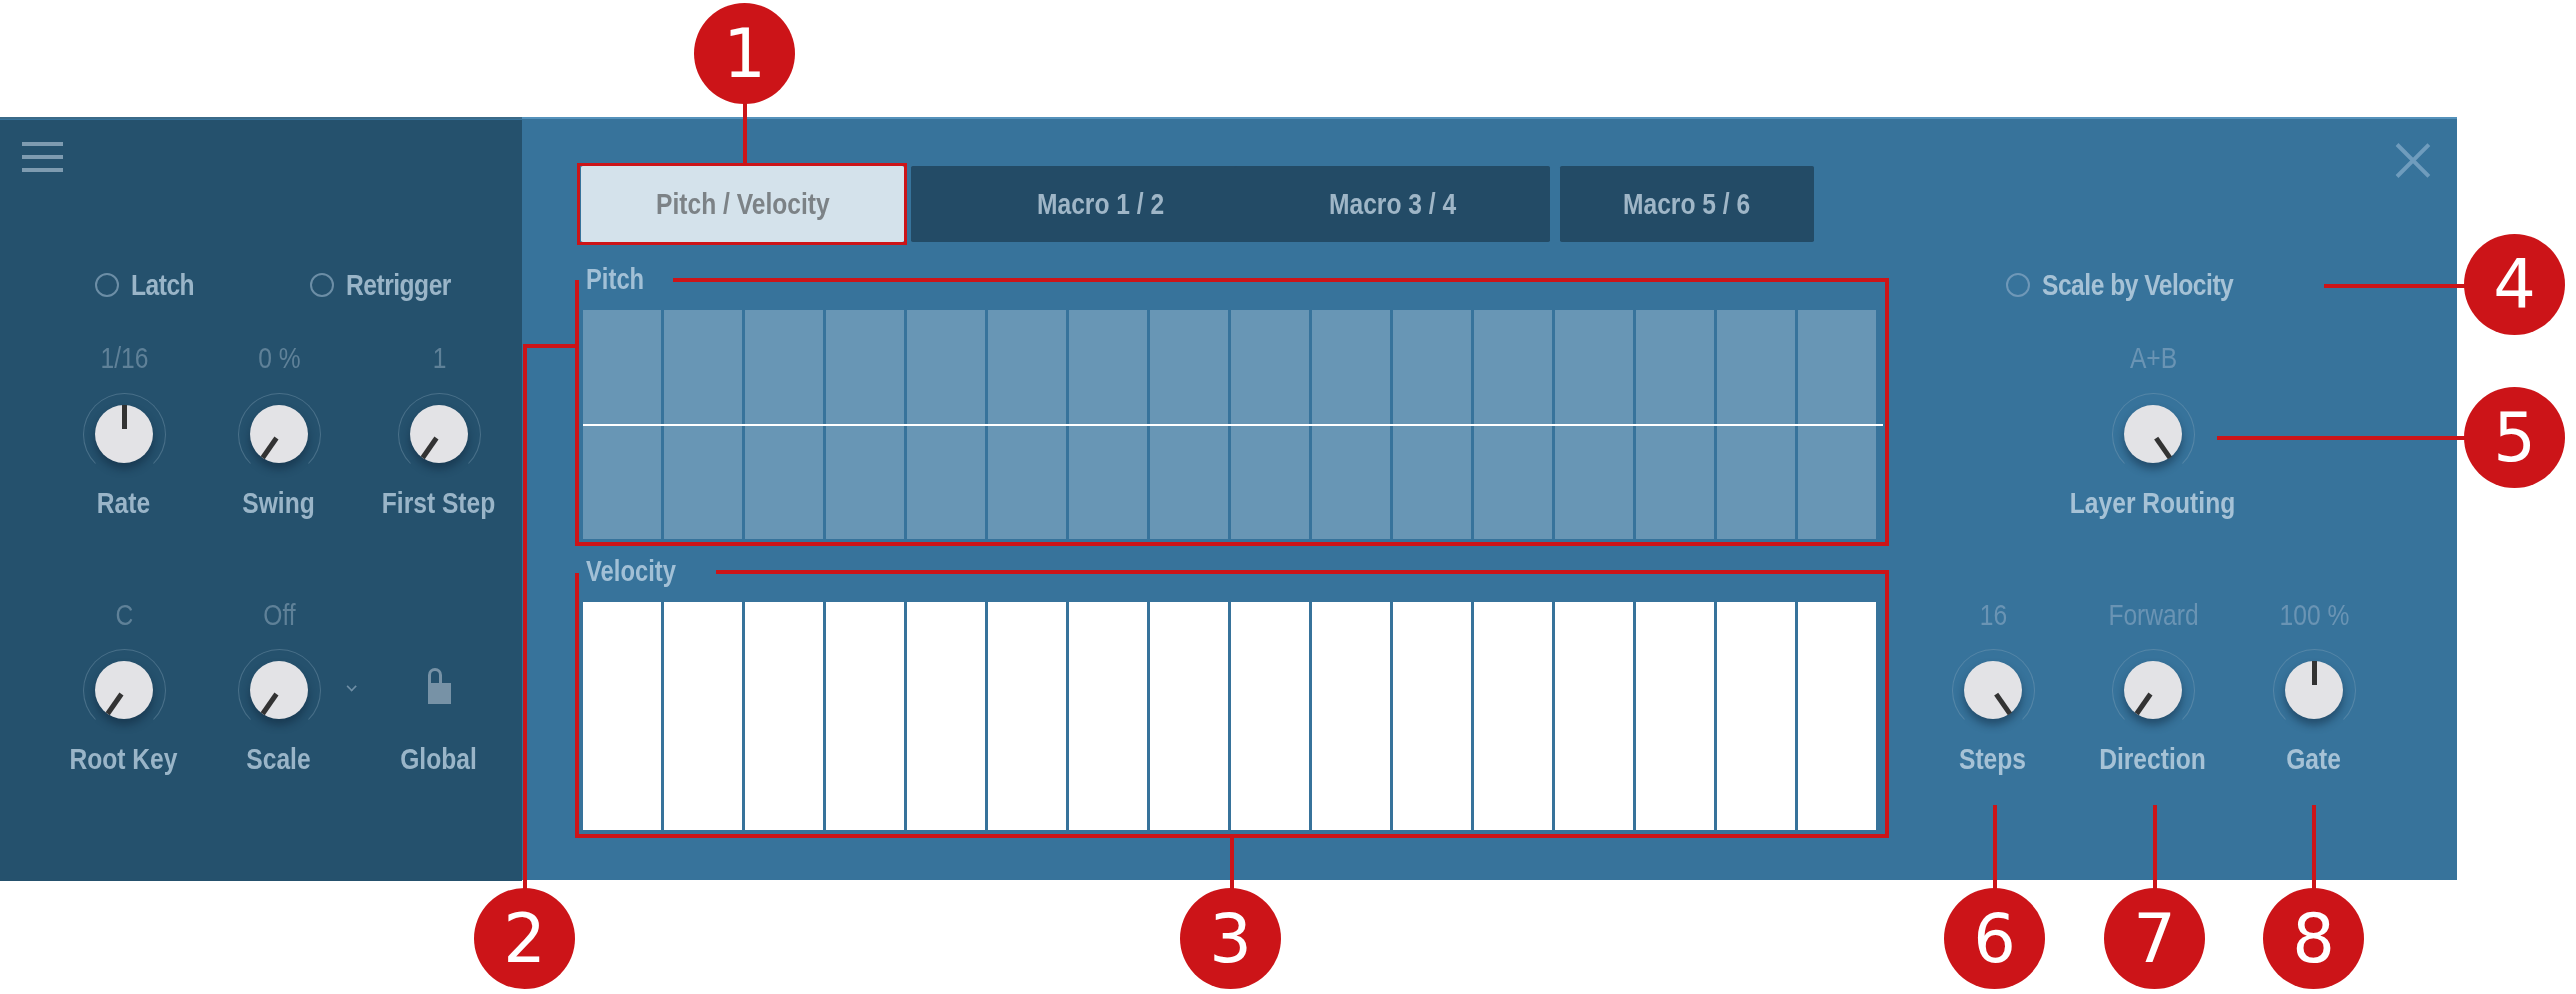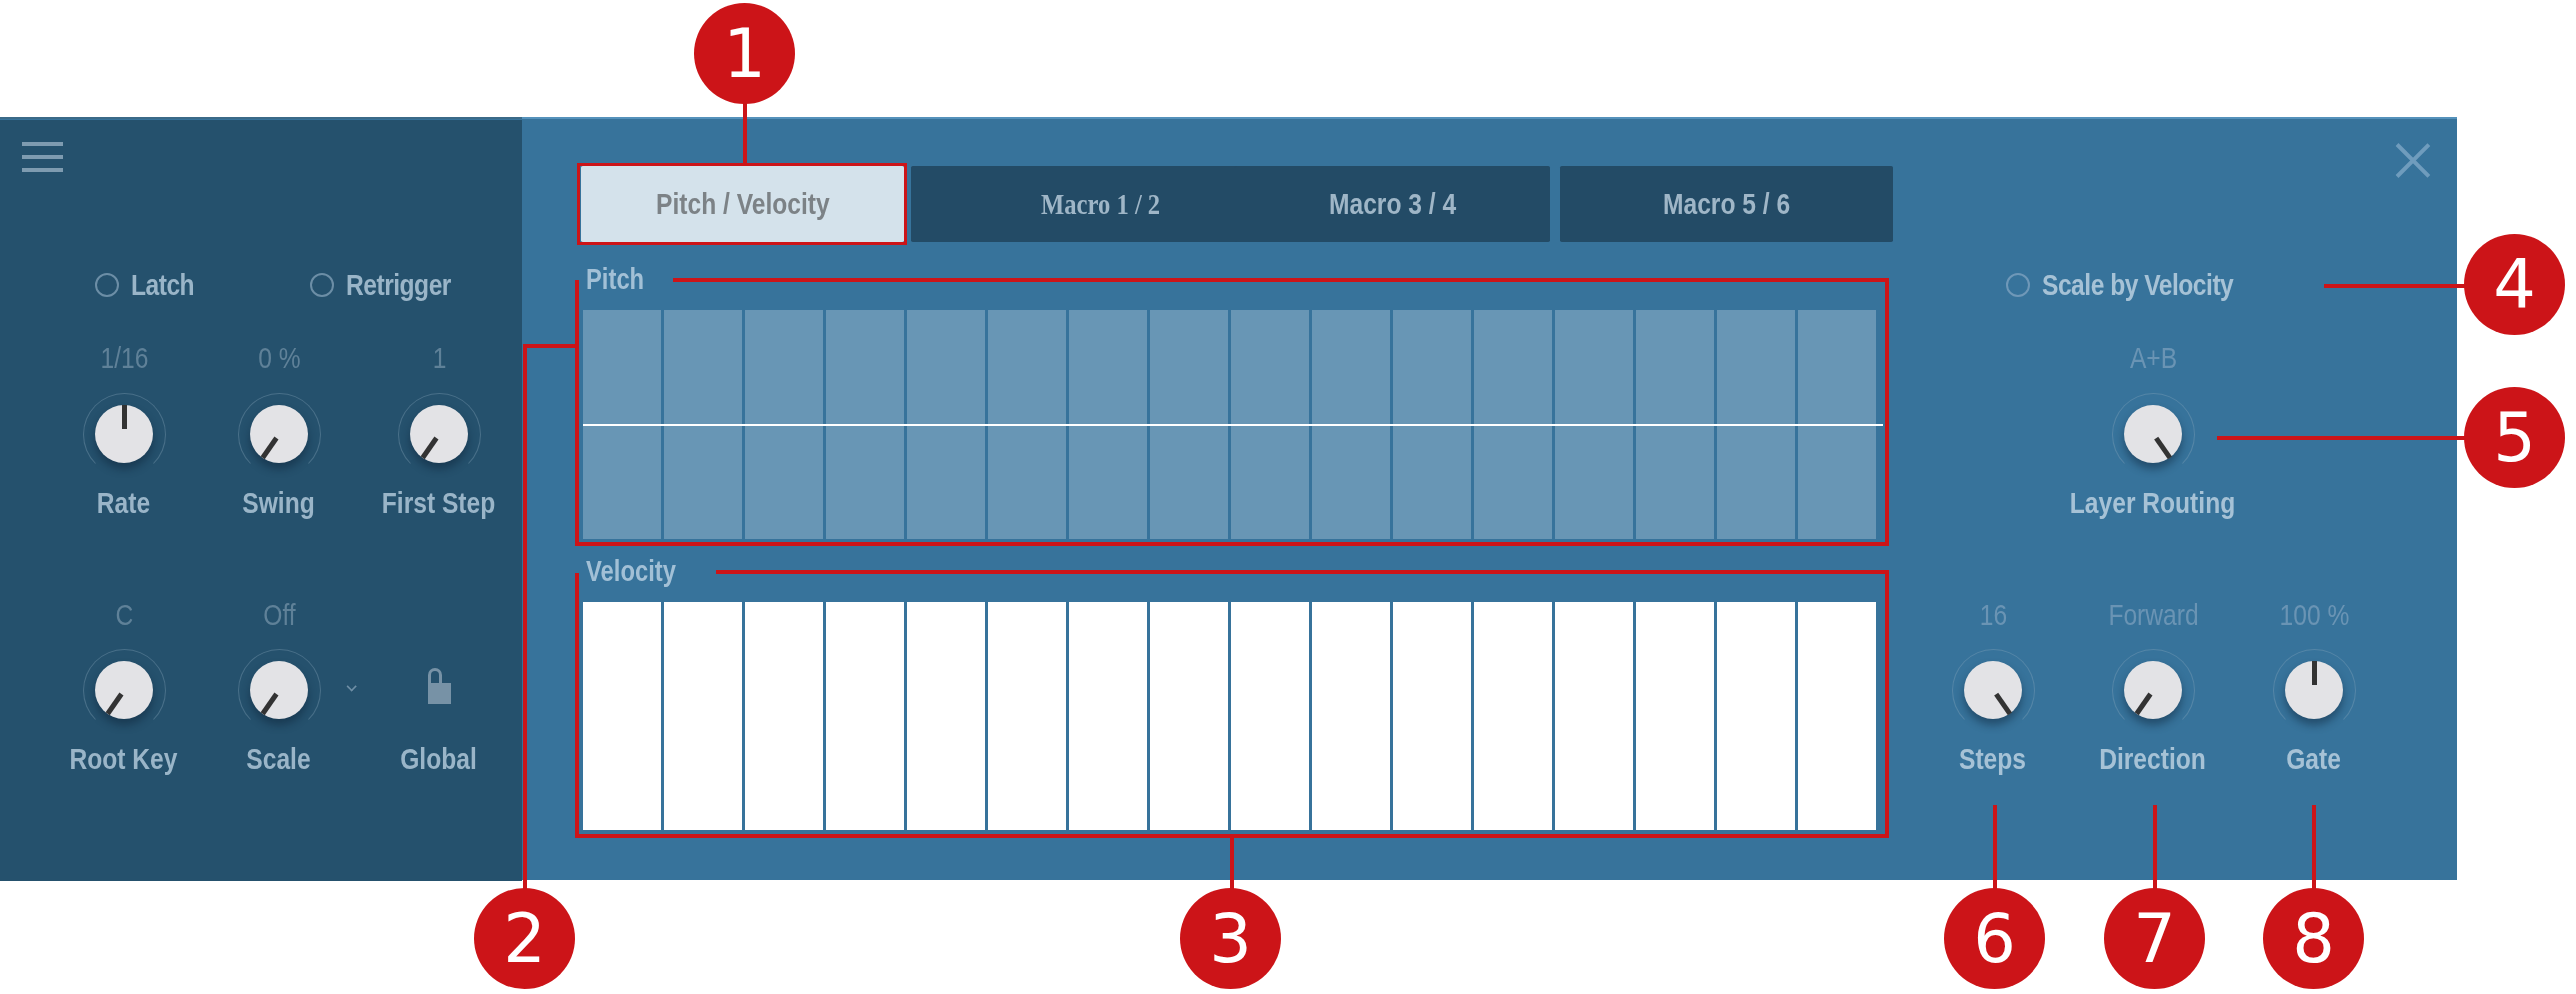--- a/index.html
+++ b/index.html
@@ -146,27 +146,27 @@
 
 <div class="lock">
   <div class="shackle"></div>
     <div class="lbody"></div>
 </div>
 <div class="klabel" style="left:439px; top:742px;">Global</div>
 
 <div class="tab active" style="left:581px; width:323px;">
   <span class="tlabel">Pitch / Velocity</span>
 </div>
-<div class="tab" style="left:911px; width:380px;font-family:Liberation Serif, serif;">
+<div class="tab" style="left:911px; width:380px;">
   <span class="tlabel">Macro 1 / 2</span>
 </div>
 <div class="tab" style="left:1235px; width:315px;">
   <span class="tlabel">Macro 3 / 4</span>
 </div>
-<div class="tab" style="left:1560px; width:333px;text-align:right;">
+<div class="tab" style="left:1560px; width:254px;text-align:right;">
   <span class="tlabel">Macro 5 / 6</span>
 </div>
 
 <div class="section-label" style="left:586px; top:263px;">Pitch</div>
 <div class="grid" id="pitch-grid" style="left:583px; top:310px; width:1297px; height:229px;">
     <div class="cell pitch-cell" style="width: 78px; height: 100%; margin-right: 3px;"></div>
     <div class="cell pitch-cell" style="width: 78px; height: 100%; margin-right: 3px;"></div>
     <div class="cell pitch-cell" style="width: 78px; height: 100%; margin-right: 3px;"></div>
     <div class="cell pitch-cell" style="width: 78px; height: 100%; margin-right: 3px;"></div>
     <div class="cell pitch-cell" style="width: 78px; height: 100%; margin-right: 3px;"></div>

